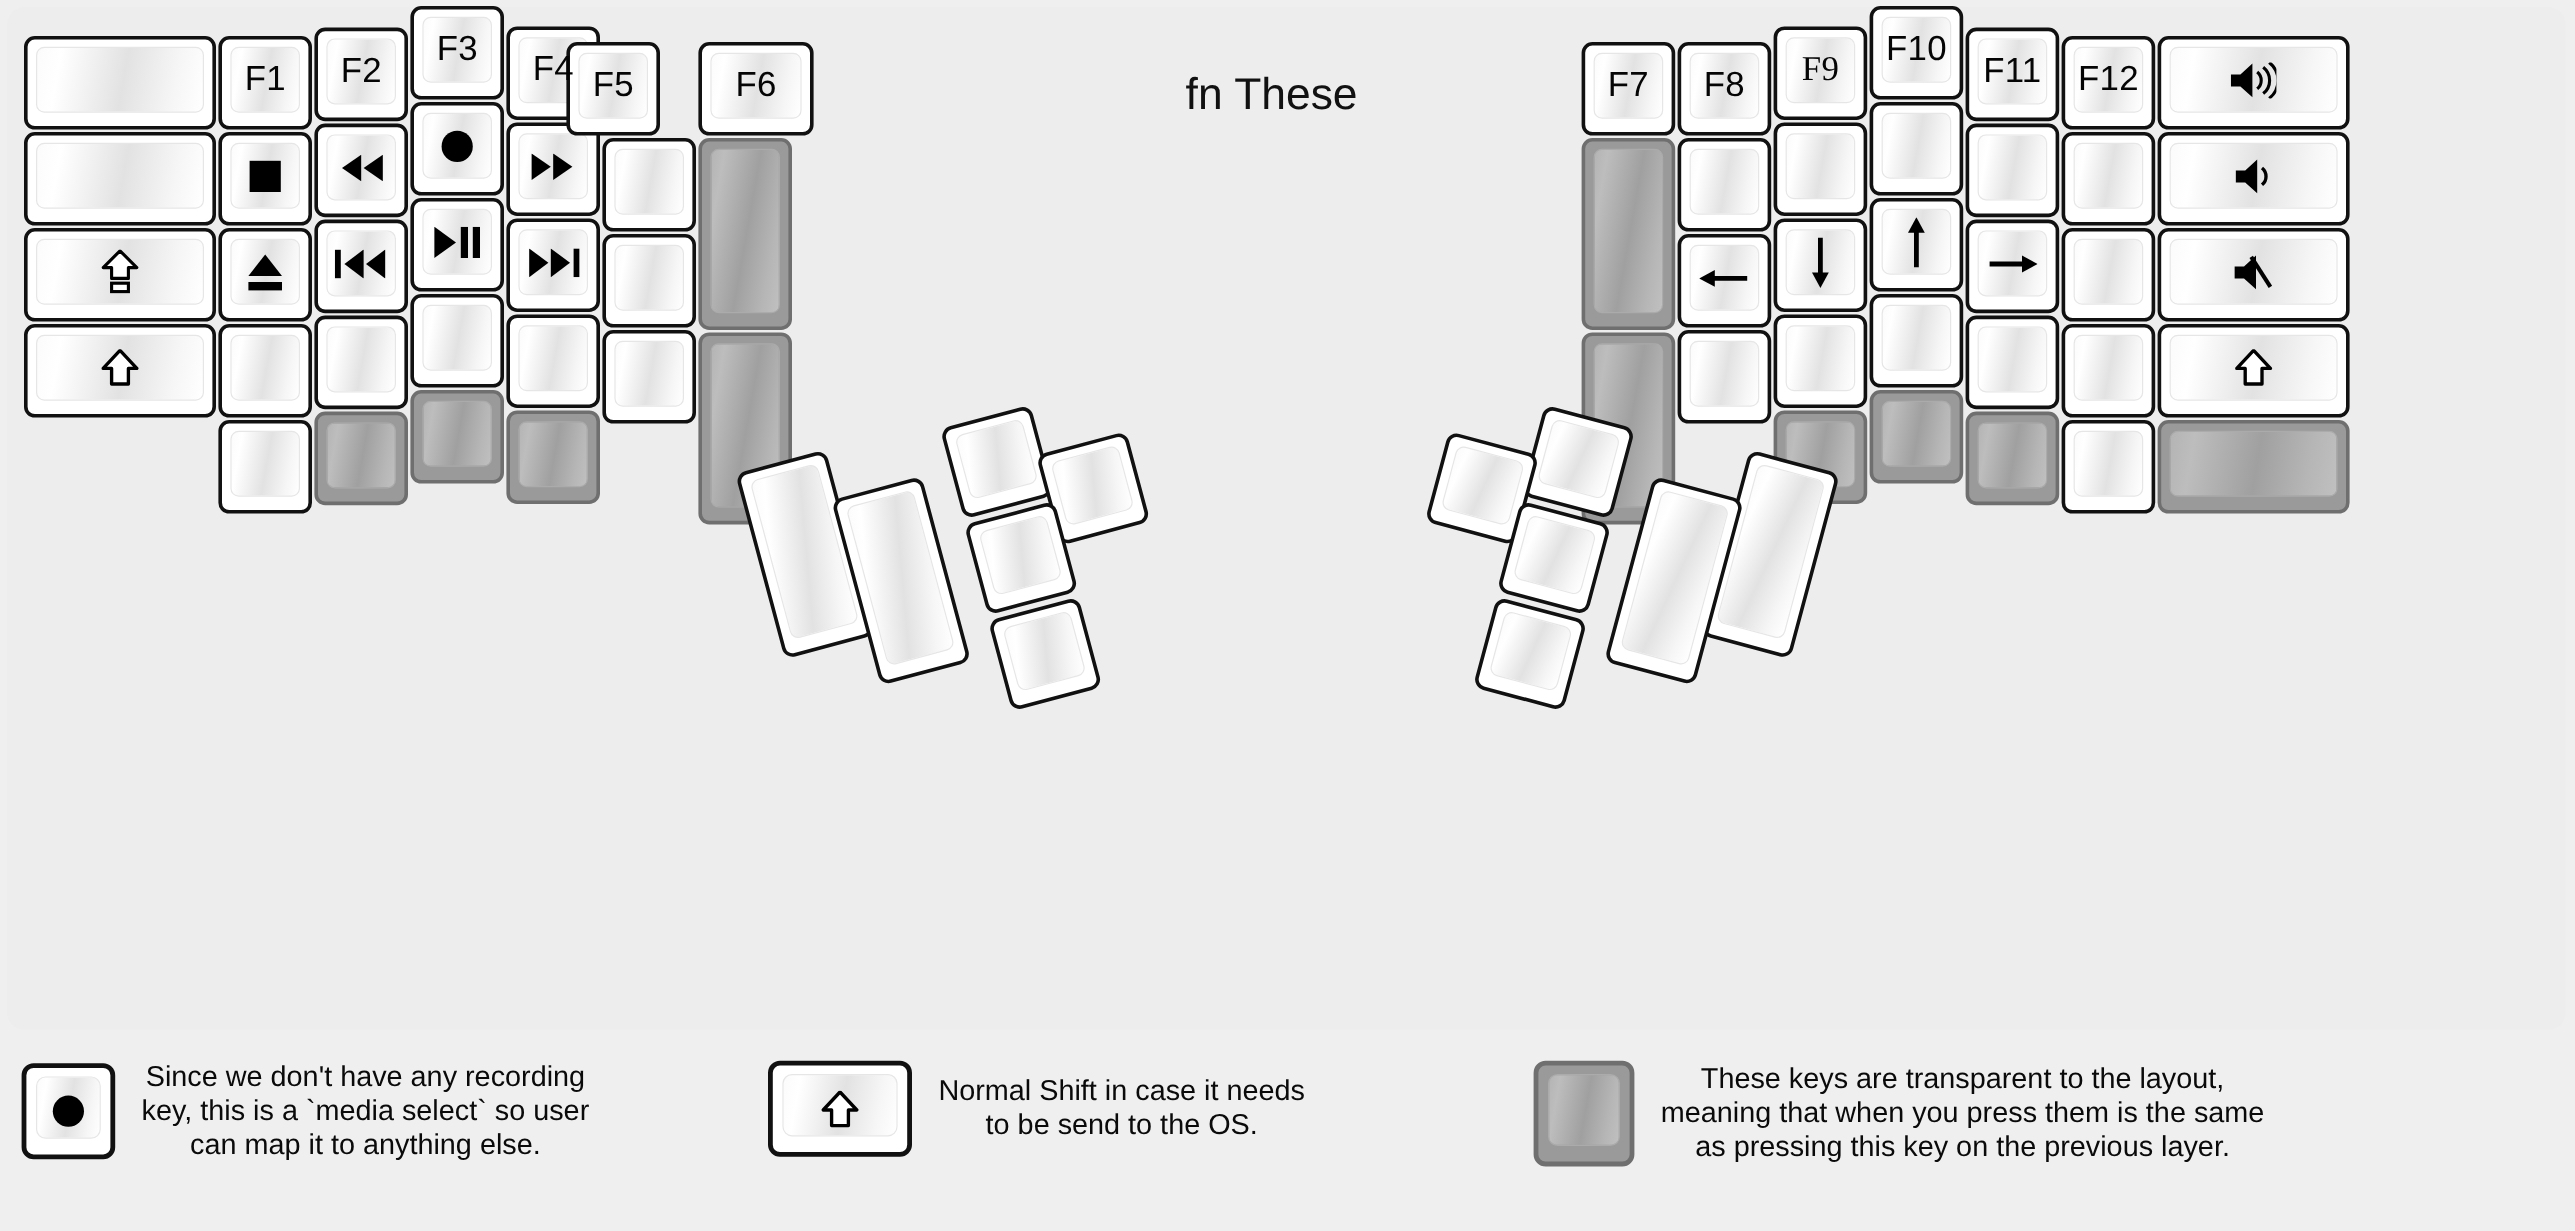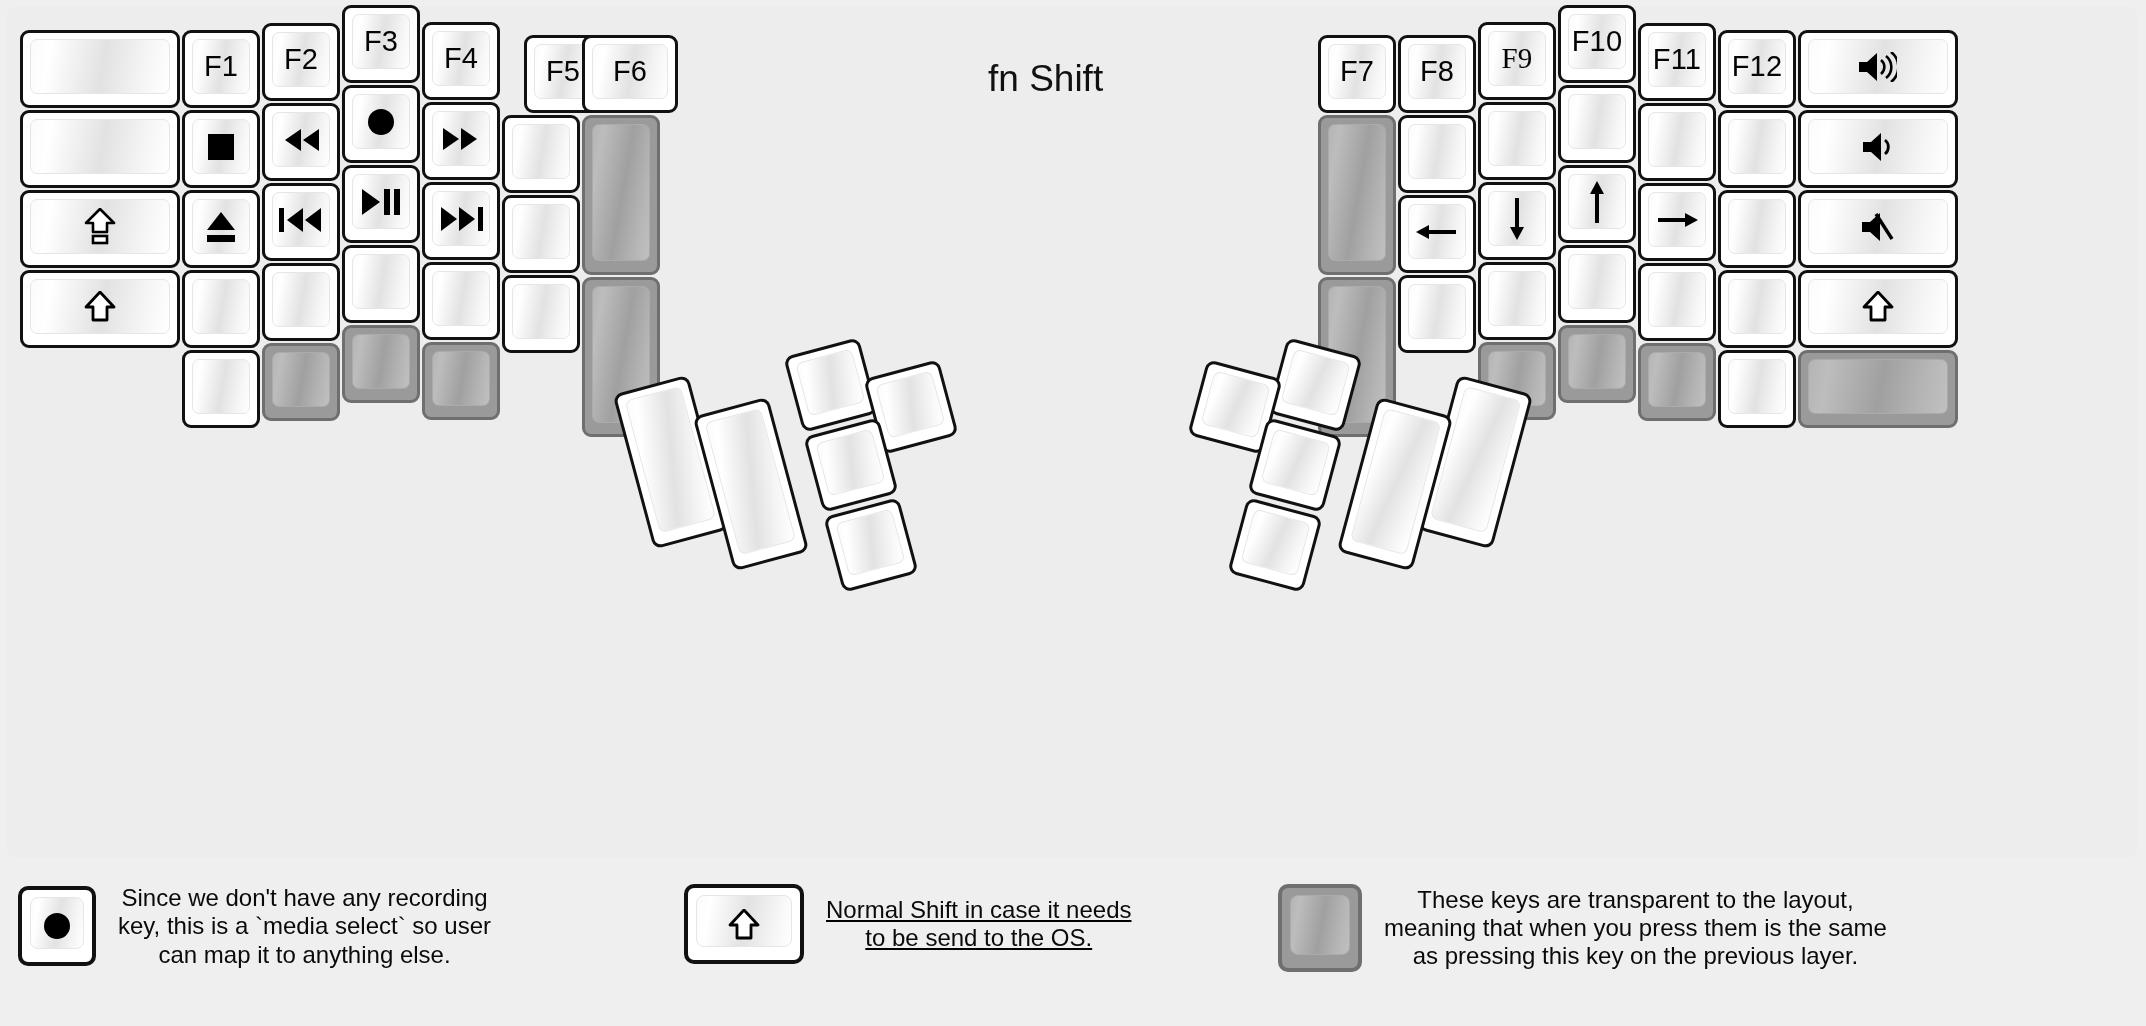--- a/index.html
+++ b/index.html
@@ -92,21 +92,21 @@
     text-align:center;
   }
 </style>
 </head>
 <body>
 
 <div id="root">
 
   <div class="panel"></div>
 
-  <div class="title" id="title" style="left:988px;top:58px;">fn Shift</div>
+  <div class="title" id="title" style="left:988px;top:58px;">fn These</div>
 
   <div id="keys-layer">
       <div style="position: absolute; left: 0px; top: 0px; width: 0px; height: 0px;">
         <div class="key" style="left: 20px; top: 30px; width: 160px; height: 78px;">
           <div class="cap"></div>
         </div>
         <div class="key" style="left: 20px; top: 110px; width: 160px; height: 78px;">
           <div class="cap"></div>
         </div>
         <div class="key" style="left: 20px; top: 190px; width: 160px; height: 78px;">
@@ -256,21 +256,21 @@
           </div>
         </div>
         <div class="key" style="left: 422px; top: 262px; width: 78px; height: 78px;">
           <div class="cap"></div>
         </div>
         <div class="key trans" style="left: 422px; top: 342px; width: 78px; height: 78px;">
           <div class="cap"></div>
         </div>
       </div>
       <div style="position: absolute; left: 0px; top: 0px; width: 0px; height: 0px;">
-        <div class="key" style="left: 524px; top: 35px; width: 78px; height: 78px; padding-left: 48px;">
+        <div class="key" style="left: 472px; top: 35px; width: 78px; height: 78px; padding-left: 48px;">
           <div class="cap">
             <span class="lbl">F5</span>
           </div>
         </div>
         <div class="key" style="left: 502px; top: 115px; width: 78px; height: 78px;">
           <div class="cap"></div>
         </div>
         <div class="key" style="left: 502px; top: 195px; width: 78px; height: 78px;">
           <div class="cap"></div>
         </div>
@@ -517,21 +517,21 @@
         <div class="legend-key" style="width: 78px; height: 80px;">
           <div class="cap"></div>
           <span style="position: relative; z-index: 2; line-height: 0;"><svg class="glyph" width="30" height="30" viewBox="0 0 30 30">
               <circle cx="15" cy="15" r="13" fill="#000"></circle>
             </svg></span>
         </div>
         <div class="legend-text">Since we don't have any recording
 key, this is a `media select` so user
 can map it to anything else.</div>
       </div>
-      <div class="legend-item" style="left: 684px; top: 884px; text-decoration: underline;">
+      <div class="legend-item" style="left: 640px; top: 884px;">
         <div class="legend-key" style="width: 120px; height: 80px;">
           <div class="cap"></div>
           <span style="position: relative; z-index: 2; line-height: 0;"><svg class="glyph" width="32" height="31" viewBox="0 0 32 31">
               <path d="M16 1 L30 16 L23 16 L23 29 L9 29 L9 16 L2 16 Z" fill="#fff" stroke="#000" stroke-width="2.8" stroke-linejoin="round"></path>
             </svg></span>
         </div>
         <div class="legend-text">Normal Shift in case it needs
 to be send to the OS.</div>
       </div>
       <div class="legend-item" style="left: 1278px; top: 884px;">

